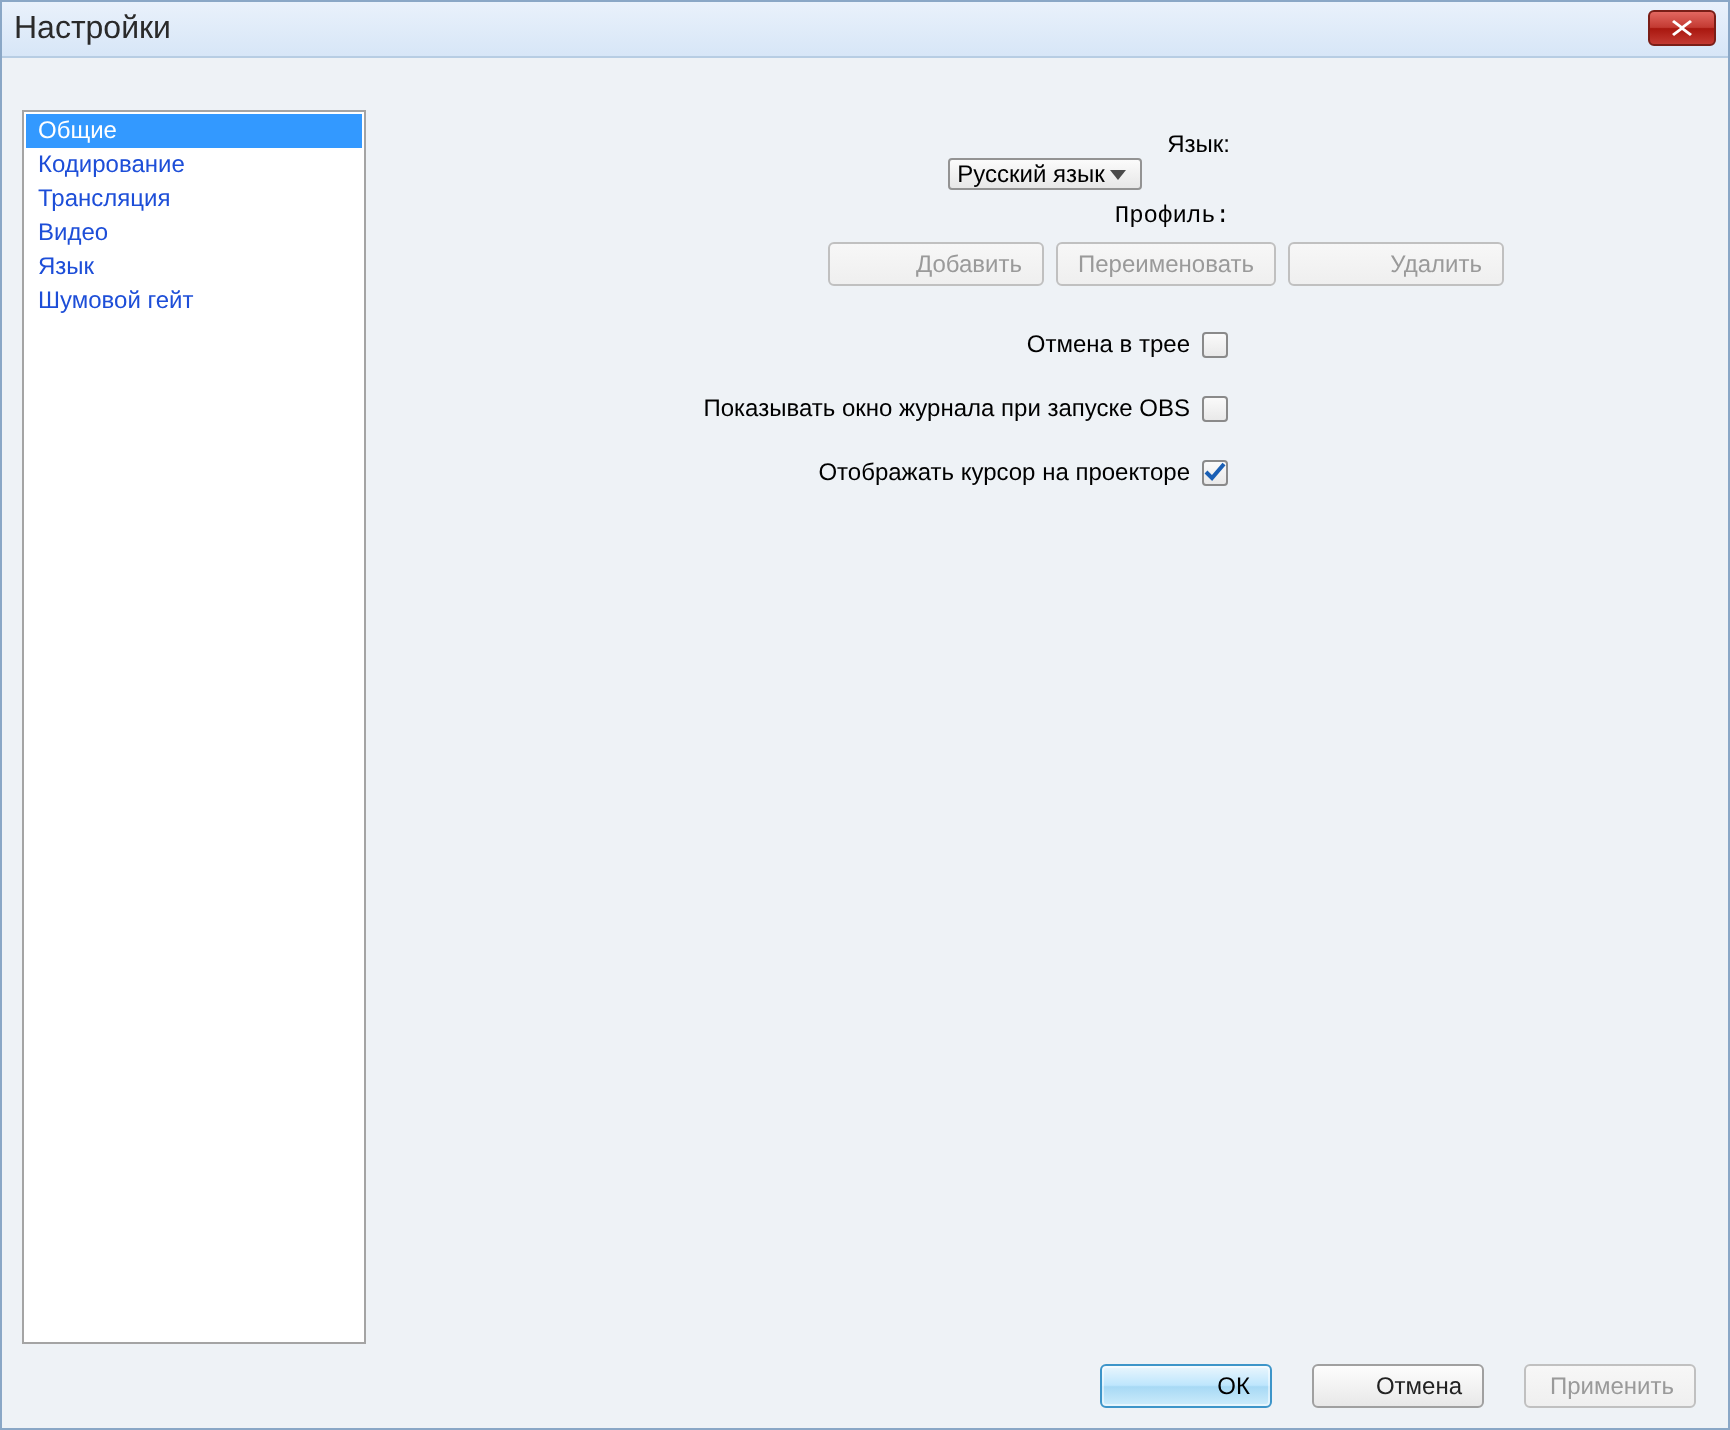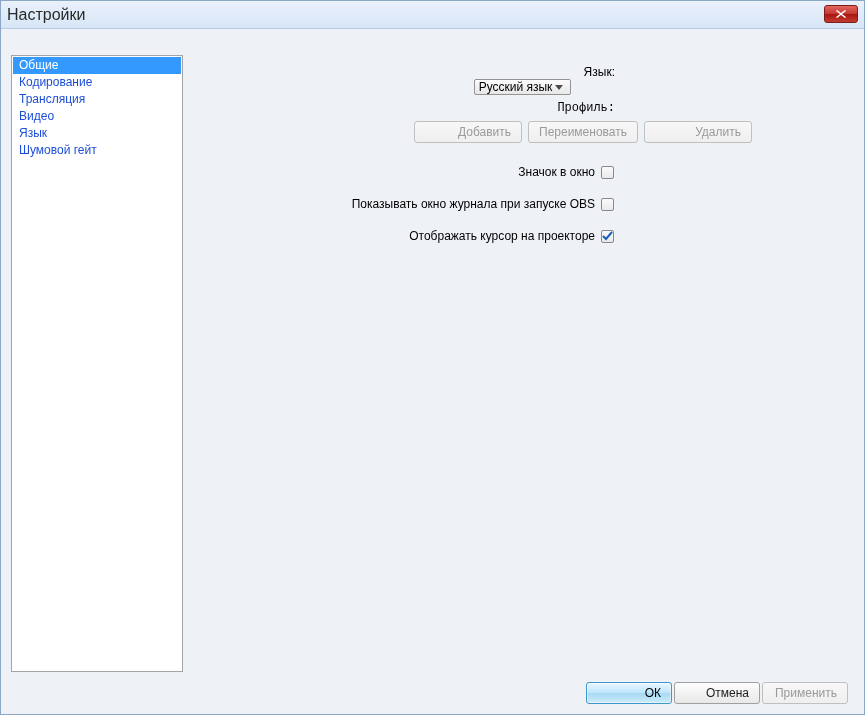--- a/index.html
+++ b/index.html
@@ -174,21 +174,21 @@
   }
   .checkbox svg { display:block; }
 
   .gap-lg { margin-top: 18px; }
 
   .footer {
     height: 42px;
     display: flex;
     align-items: center;
     justify-content: flex-end;
-    gap: 2px;
+    gap: 20px;
     padding: 0 16px 0 0;
     background: #eef2f6;
   }
   .btn.primary {
     border: 1px solid #3d95c9;
     background: linear-gradient(#eaf6fd, #bee6fd 48%, #a7d9f5 52%, #cdecfb);
     box-shadow: inset 0 0 0 1px rgba(255,255,255,0.5);
     color: #000;
     min-width: 86px;
   }
@@ -236,21 +236,21 @@
           <div class="label">Профиль:</div>
         </div>
 
         <div class="profile-btns">
           <div class="btn disabled"><span>Добавить</span></div>
           <div class="btn disabled"><span>Переименовать</span></div>
           <div class="btn disabled"><span>Удалить</span></div>
         </div>
 
         <div class="check-row">
-          <div class="clabel">Значок в окно</div>
+          <div class="clabel">Отмена в трее</div>
           <div class="checkbox"></div>
         </div>
 
         <div class="check-row gap-lg">
           <div class="clabel">Показывать окно журнала при запуске OBS</div>
           <div class="checkbox"></div>
         </div>
 
         <div class="check-row gap-lg">
           <div class="clabel">Отображать курсор на проекторе</div>

